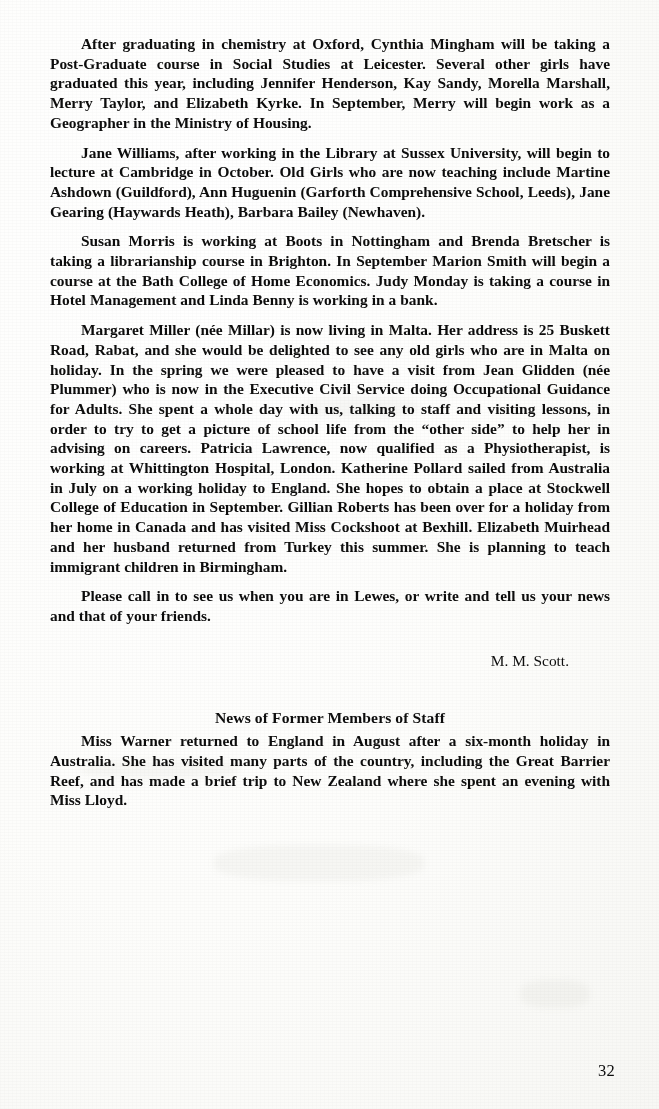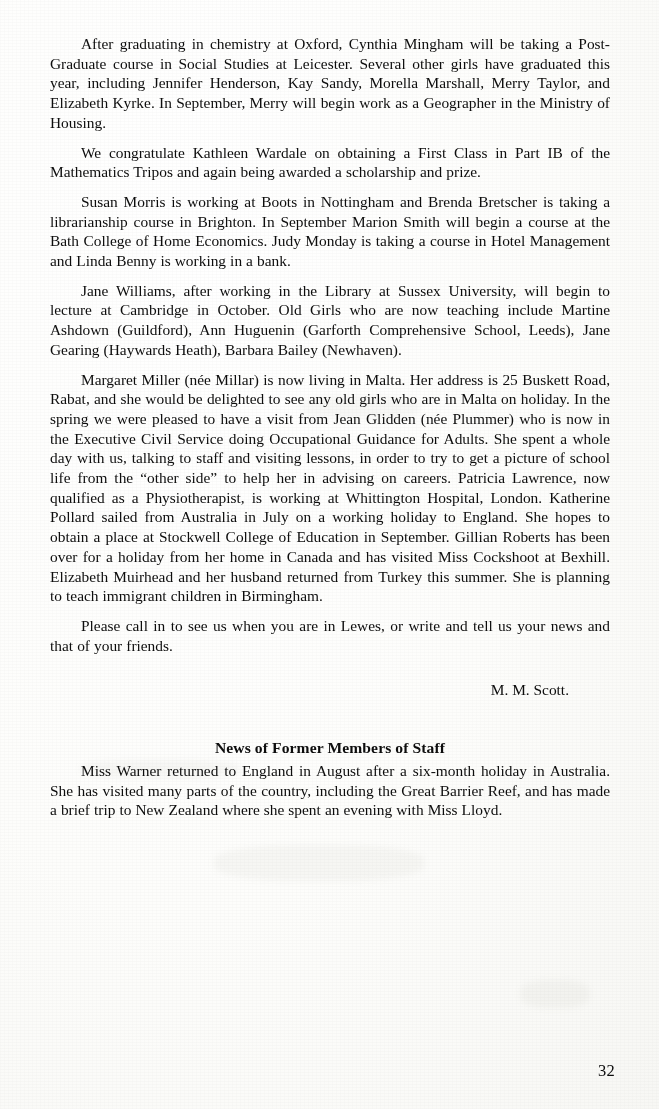--- a/index.html
+++ b/index.html
@@ -45,20 +45,21 @@
 
   p.body-par {
     margin: 0 0 0px 0;
     padding: 0;
     font-size: 15.4px;
     line-height: 19.7px;
     text-align: justify;
     text-indent: 31px;
     text-justify: inter-word;
     word-spacing: .2px;
+    font-weight: bold;
     -webkit-font-smoothing: none;
   }
 
   p.body-par + p.body-par {
     margin-top: 10px;
   }
 
   .signature {
     font-size: 15.4px;
     line-height: 19.7px;
@@ -112,25 +113,24 @@
 
   <div class="ghost g1"></div>
   <div class="ghost g2"></div>
   <div class="ghost g3"></div>
   <div class="ghost g4"></div>
 
   <div class="content">
 
     <p class="body-par">After graduating in chemistry at Oxford, Cynthia Mingham will be taking a Post-Graduate course in Social Studies at Leicester. Several other girls have graduated this year, including Jennifer Henderson, Kay Sandy, Morella Marshall, Merry Taylor, and Elizabeth Kyrke. In September, Merry will begin work as a Geographer in the Ministry of Housing.</p>
 
-    <p class="body-par">We congratulate Kathleen Wardale on obtaining a First Class in Part IB of the Mathematics Tripos and again being awarded a scholarship and prize.</p>
+
+    <p class="body-par">Jane Williams, after working in the Library at Sussex University, will begin to lecture at Cambridge in October. Old Girls who are now teaching include Martine Ashdown (Guildford), Ann Huguenin (Garforth Comprehensive School, Leeds), Jane Gearing (Haywards Heath), Barbara Bailey (Newhaven).</p>
 
     <p class="body-par">Susan Morris is working at Boots in Nottingham and Brenda Bretscher is taking a librarianship course in Brighton. In September Marion Smith will begin a course at the Bath College of Home Economics. Judy Monday is taking a course in Hotel Management and Linda Benny is working in a bank.</p>
-
-    <p class="body-par">Jane Williams, after working in the Library at Sussex University, will begin to lecture at Cambridge in October. Old Girls who are now teaching include Martine Ashdown (Guildford), Ann Huguenin (Garforth Comprehensive School, Leeds), Jane Gearing (Haywards Heath), Barbara Bailey (Newhaven).</p>
 
 
     <p class="body-par">Margaret Miller (née Millar) is now living in Malta. Her address is 25 Buskett Road, Rabat, and she would be delighted to see any old girls who are in Malta on holiday. In the spring we were pleased to have a visit from Jean Glidden (née Plummer) who is now in the Executive Civil Service doing Occupational Guidance for Adults. She spent a whole day with us, talking to staff and visiting lessons, in order to try to get a picture of school life from the “other side” to help her in advising on careers. Patricia Lawrence, now qualified as a Physiotherapist, is working at Whittington Hospital, London. Katherine Pollard sailed from Australia in July on a working holiday to England. She hopes to obtain a place at Stockwell College of Education in September. Gillian Roberts has been over for a holiday from her home in Canada and has visited Miss Cockshoot at Bexhill. Elizabeth Muirhead and her husband returned from Turkey this summer. She is planning to teach immigrant children in Birmingham.</p>
 
     <p class="body-par">Please call in to see us when you are in Lewes, or write and tell us your news and that of your friends.</p>
 
     <div class="signature">M. M. Scott.</div>
 
     <h2 class="section-head">News of Former Members of Staff</h2>
 

